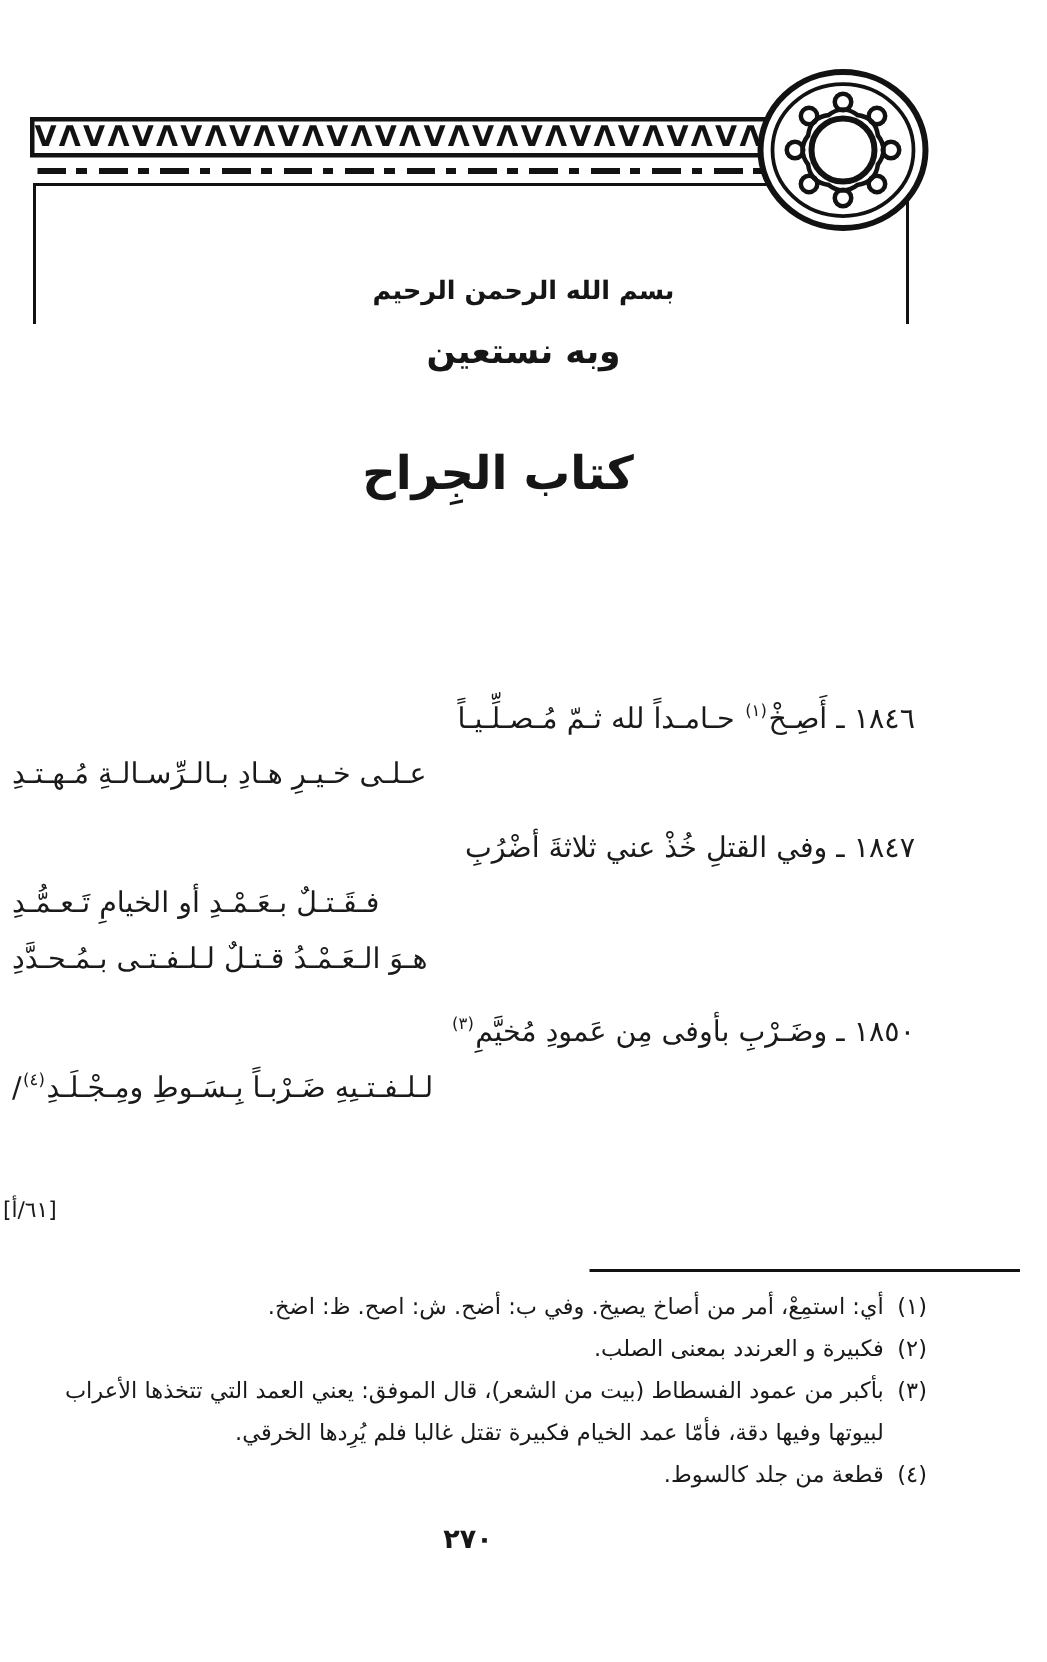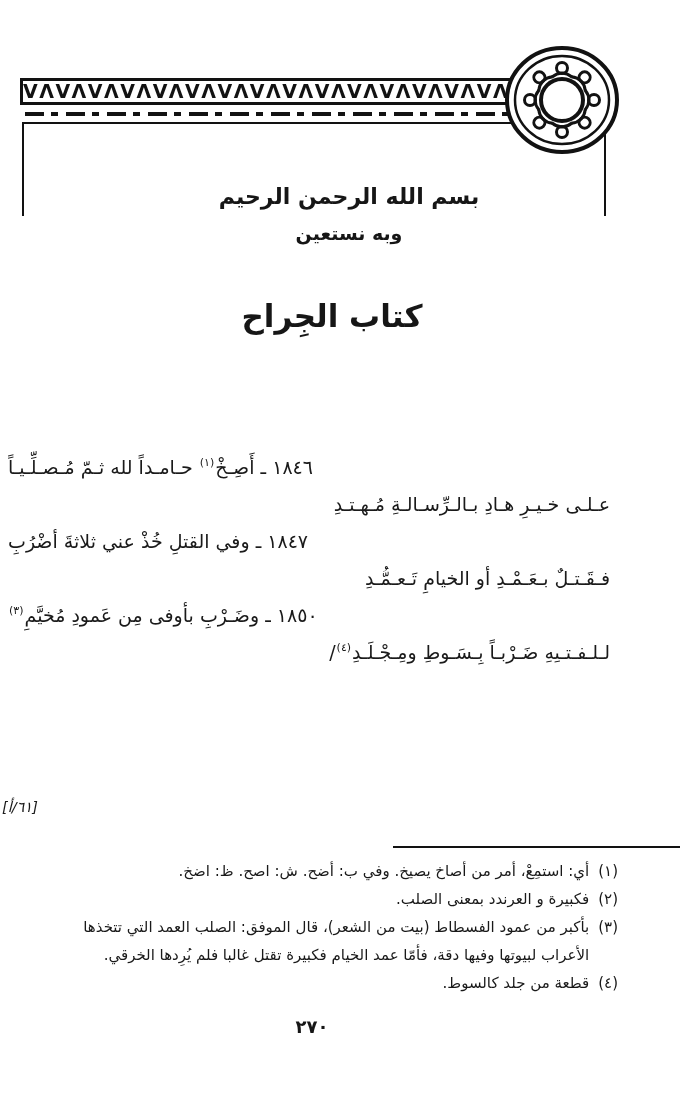--- a/index.html
+++ b/index.html
@@ -26,44 +26,43 @@
     position:absolute;left:22px;top:122px;width:584px;height:94px;
     border-top:2.5px solid #121212;border-left:2.5px solid #121212;border-right:2.5px solid #121212;
     box-sizing:border-box;
   }
   .ornament{
     position:absolute;left:504px;top:45px;width:116px;height:112px;
   }
   
   .basmala{
     position:absolute;left:0;right:0;top:184px;text-align:center;
-    font-size:22px;font-weight:bold;direction:rtl;
+    font-size:17px;font-weight:bold;direction:rtl;
   }
   .istiana{
     position:absolute;left:0;right:0;top:222px;text-align:center;
-    font-size:19px;font-weight:bold;direction:rtl;
+    font-size:23px;font-weight:bold;direction:rtl;
   }
   .chapter-title{
     position:absolute;left:0;right:0;top:298px;text-align:center;
     font-size:31px;font-weight:bold;direction:rtl;transform:translateX(-17px);
     letter-spacing:1px;
   }
   
   .poem{
     position:absolute;left:8px;top:450px;width:602px;direction:rtl;
     font-size:19px;color:#1a1a1a;
   }
   .poem .line{height:37px;line-height:34px;white-space:nowrap;}
-  .poem .h1{text-align:left;}
-  .poem .h2{text-align:right;}
+  .poem .h1{text-align:right;margin-top:12px;}
+  .poem .h2{text-align:left;}
   .sup{font-size:11px;position:relative;top:-8px;padding:0 1px;}
   .margin-note{
     position:absolute;left:2px;top:799px;font-size:14.5px;direction:rtl;
     color:#1a1a1a;
-    font-style:italic;
   }
   
   .footnote-sep{
     position:absolute;left:393px;top:846px;width:287px;height:0;
     border-top:2.5px solid #121212;
   }
   .footnotes{
     position:absolute;left:35px;right:80px;top:857px;direction:rtl;
     font-size:15px;line-height:28px;color:#191919;
   }
@@ -129,39 +128,40 @@
 
 <div class="basmala">بسم الله الرحمن الرحيم</div>
 <div class="istiana">وبه نستعين</div>
 <div class="chapter-title">كتاب الجِراح</div>
 
 <div class="poem">
   <div class="line h1"><span>١٨٤٦ ـ أَصِـخْ</span><span class="sup">(١)</span><span> حـامـداً لله ثـمّ مُـصـلِّـيـاً</span></div>
   <div class="line h2"><span>عـلـى خـيـرِ هـادِ بـالـرِّسـالـةِ مُـهـتـدِ</span></div>
   <div class="line h1"><span>١٨٤٧ ـ وفي القتلِ خُذْ عني ثلاثةَ أضْرُبِ</span></div>
   <div class="line h2"><span>فـقَـتـلٌ بـعَـمْـدِ أو الخيامِ تَـعـمُّـدِ</span></div>
+  <div class="line h2"><span>هـوَ الـعَـمْـدُ قـتـلٌ لـلـفـتـى بـمُـحـدَّدِ</span></div>
   <div class="line h1"><span>١٨٥٠ ـ وضَـرْبِ بأوفى مِن عَمودِ مُخيَّمِ</span><span class="sup">(٣)</span></div>
   <div class="line h2"><span>لـلـفـتـىِهِ ضَـرْبـاً بِـسَـوطِ ومِـجْـلَـدِ</span><span class="sup">(٤)</span><span>/</span></div>
 </div>
 
 <div class="margin-note">[٦١/أ]</div>
 
 <div class="footnote-sep"></div>
 <div class="footnotes">
   <div class="fn-row">
     <span class="fn-num">(١)</span>
     <span class="fn-text">أي: استمِعْ، أمر من أصاخ يصيخ. وفي ب: أضح. ش: اصح. ظ: اضخ.</span>
   </div>
   <div class="fn-row">
     <span class="fn-num">(٢)</span>
     <span class="fn-text">فكبيرة و العرندد بمعنى الصلب.</span>
   </div>
   <div class="fn-row">
     <span class="fn-num">(٣)</span>
-    <span class="fn-text">بأكبر من عمود الفسطاط (بيت من الشعر)، قال الموفق: الصلب العمد التي تتخذها الأعراب لبيوتها وفيها دقة، فأمّا عمد الخيام فكبيرة تقتل غالبا فلم يُرِدها الخرقي.</span>
+    <span class="fn-text">بأكبر من عمود الفسطاط (بيت من الشعر)، قال الموفق: يعني العمد التي تتخذها الأعراب لبيوتها وفيها دقة، فأمّا عمد الخيام فكبيرة تقتل غالبا فلم يُرِدها الخرقي.</span>
   </div>
   <div class="fn-row">
     <span class="fn-num">(٤)</span>
     <span class="fn-text">قطعة من جلد كالسوط.</span>
   </div>
 </div>
 
 <div class="page-number">٢٧٠</div>
 
 </body></html>

